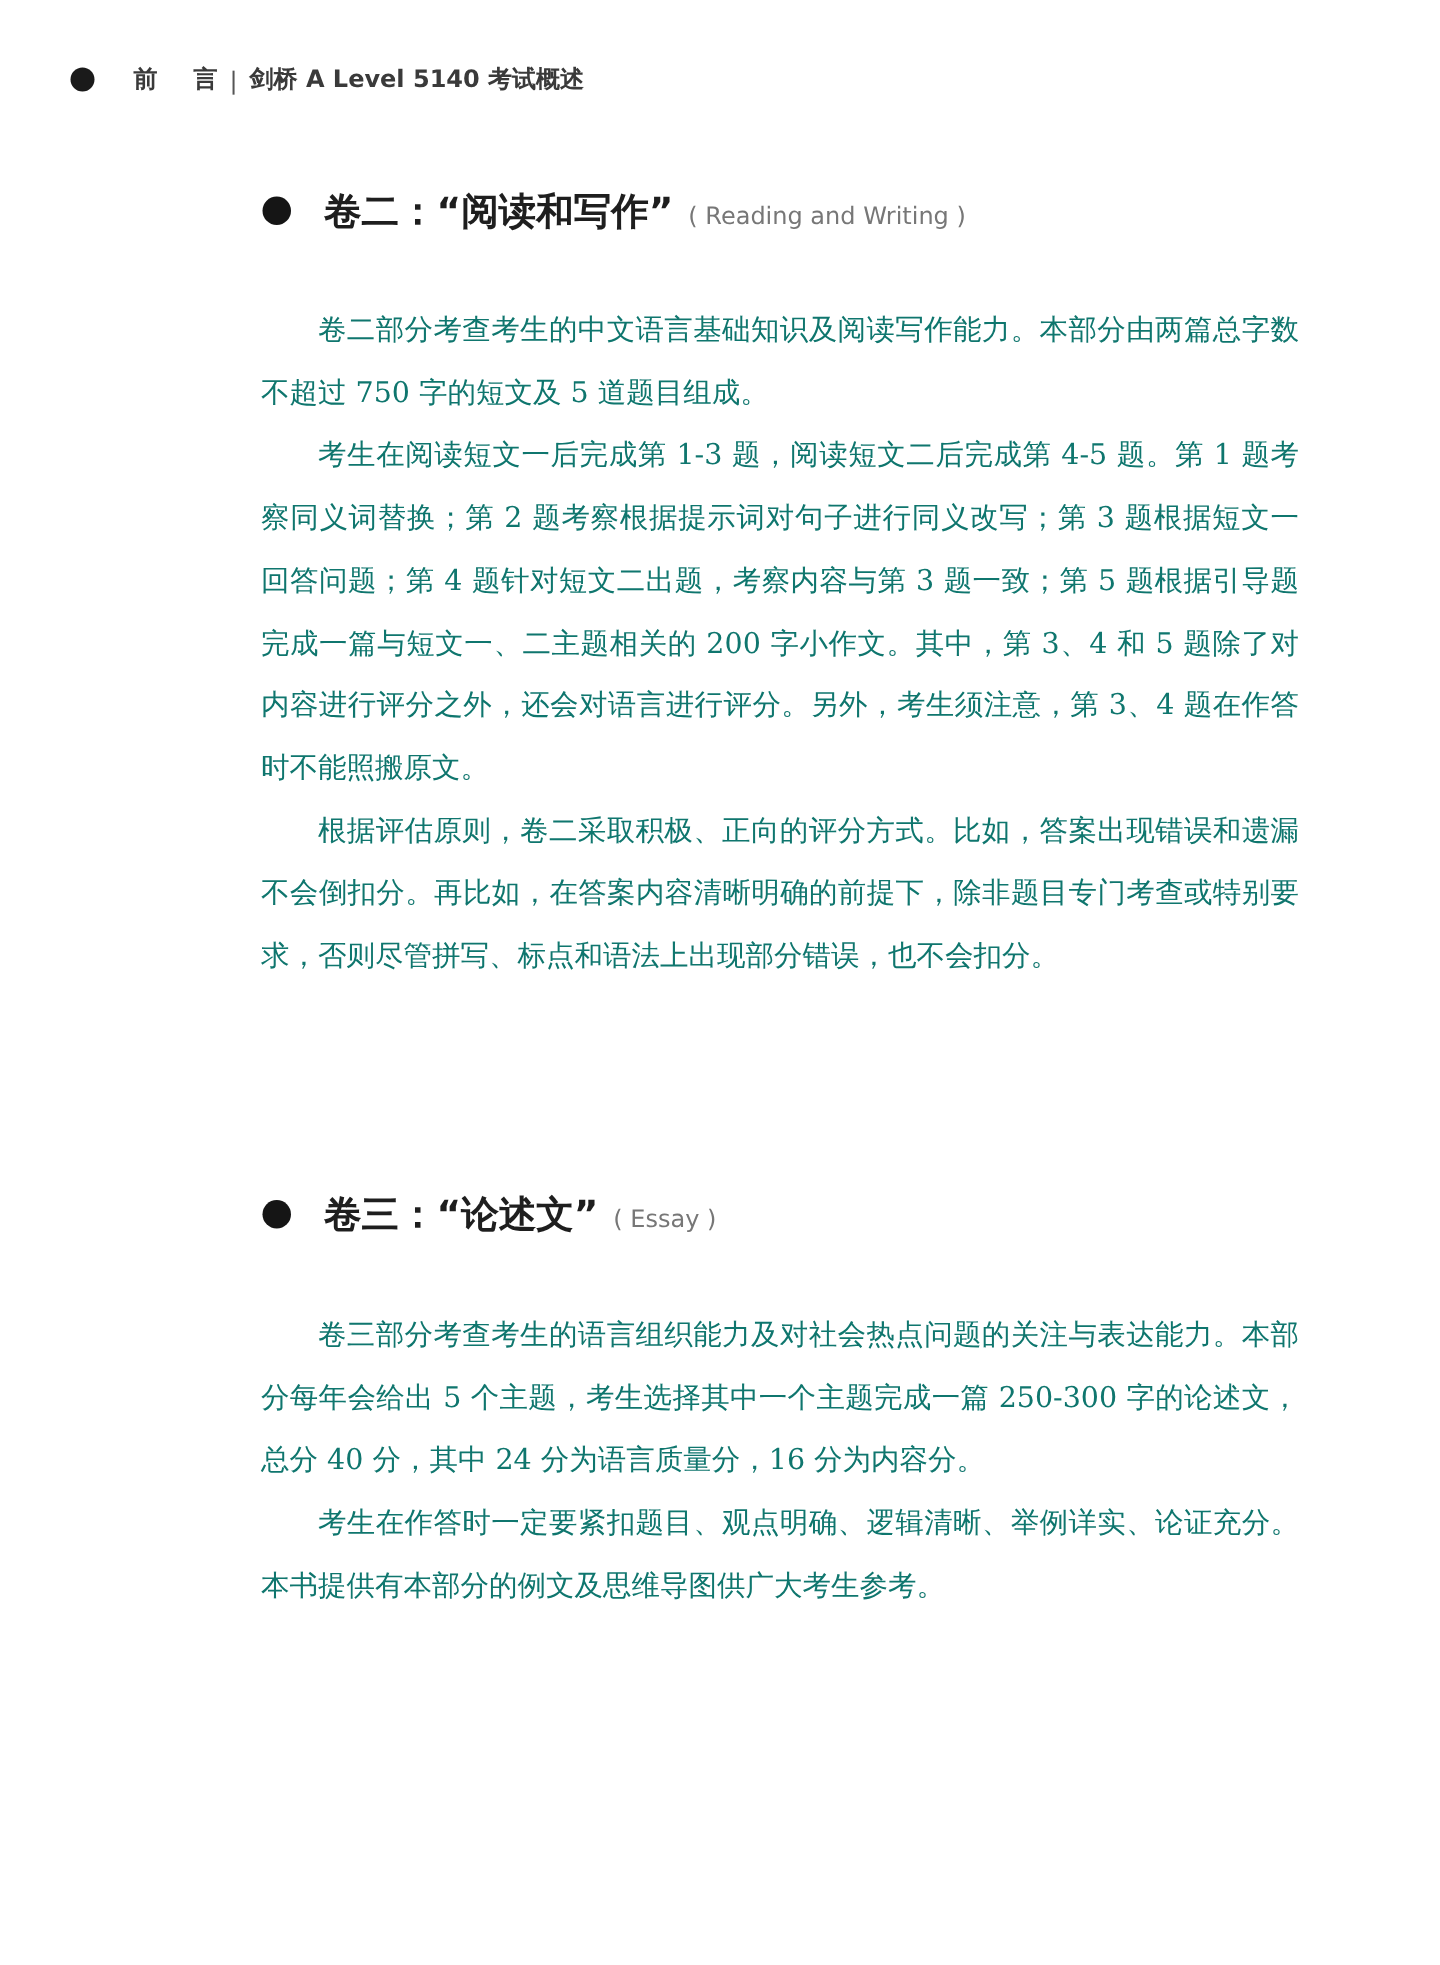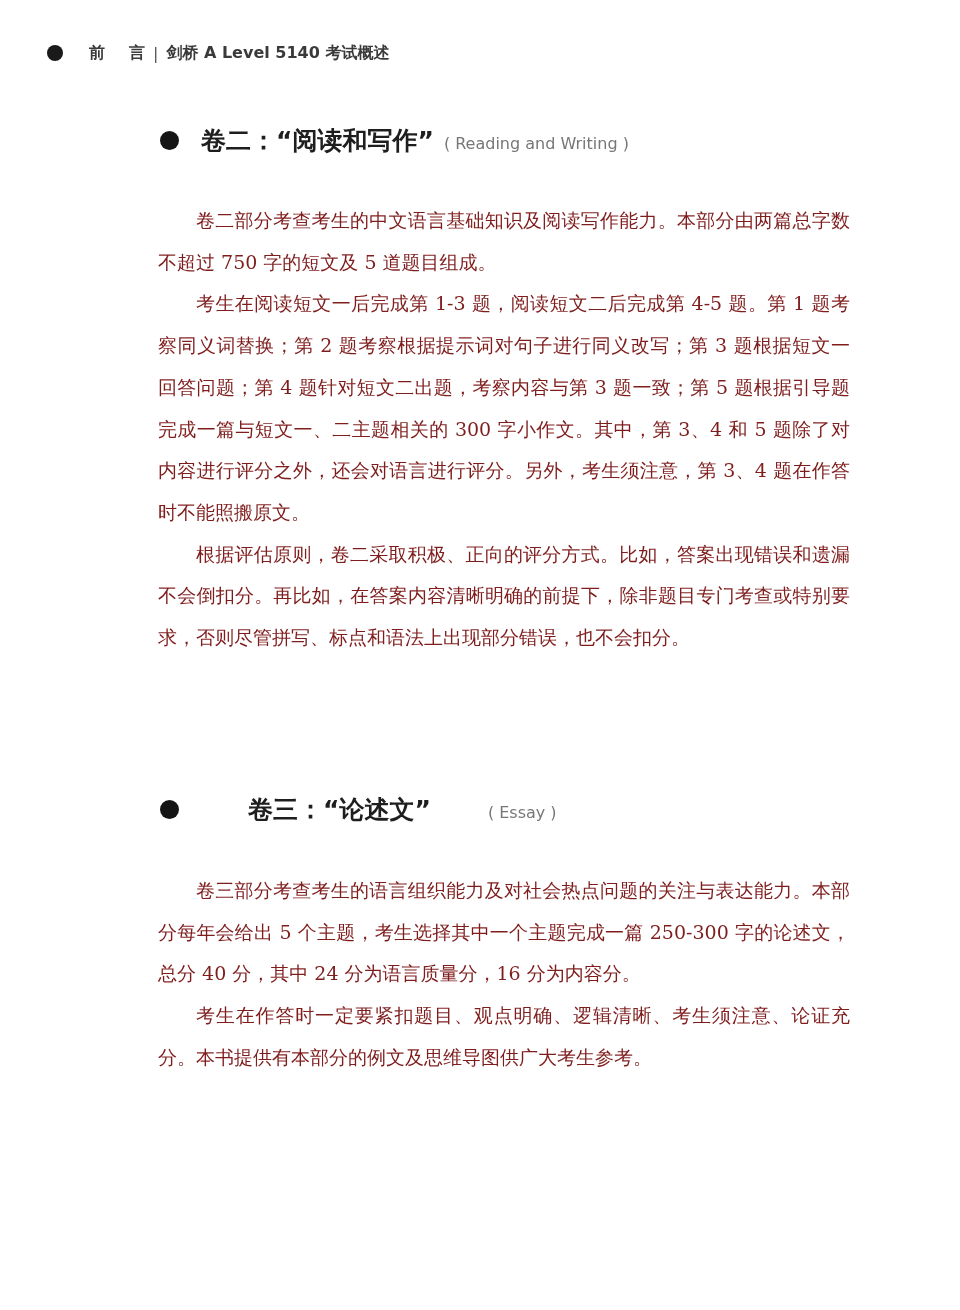--- a/index.html
+++ b/index.html
@@ -13,30 +13,30 @@
     font-family: "DejaVu Sans", "Liberation Sans", sans-serif;
     font-size: 16px; font-weight: bold; color: #3a3a3a;
   }
   .rh-dot { width: 16px; height: 16px; border-radius: 50%; background: #1a1a1a; margin-right: 26px; }
   .rh-part1 { letter-spacing: 0; }
   .rh-part2 { margin-left: 24px; }
   .rh-sep { margin: 0 8px; font-weight: normal; color: #555; }
   .rh-title { }
 
   .section-heading {
-    position: absolute; left: 160px; display: flex; align-items: baseline;
+    position: absolute; left: 175px; display: flex; align-items: baseline;
     font-family: "DejaVu Sans", "Liberation Sans", sans-serif;
   }
   .sh-dot { width: 19px; height: 19px; border-radius: 50%; background: #151515; margin-right: 22px; align-self: center; }
   .sh-main { font-size: 25px; font-weight: bold; color: #1e1e1e; }
   .sh-sub { font-size: 16px; color: #777; margin-left: 10px; text-align: right; }
 
   .section-body {
-    position: absolute; left: 158px; width: 692px;
-    font-size: 19px; line-height: 41.7px; color: #7f1d1d;
+    position: absolute; left: 174px; width: 692px;
+    font-size: 19px; line-height: 41.7px; color: #0f766e;
     text-align: justify;
   }
   .section-body p { margin: 0; text-indent: 2em; }
 </style>
 </head>
 <body>
 
 <div class="running-header">
   <span class="rh-dot"></span>
   <span class="rh-part1">前</span>
@@ -46,26 +46,26 @@
 </div>
 
 <div class="section-heading" style="top:124px;">
   <span class="sh-dot"></span>
   <span class="sh-main">卷二：“阅读和写作”</span>
   <span class="sh-sub">( Reading and Writing )</span>
 </div>
 
 <div class="section-body" style="top:200px;">
   <p>卷二部分考查考生的中文语言基础知识及阅读写作能力。本部分由两篇总字数不超过 750 字的短文及 5 道题目组成。</p>
-  <p>考生在阅读短文一后完成第 1-3 题，阅读短文二后完成第 4-5 题。第 1 题考察同义词替换；第 2 题考察根据提示词对句子进行同义改写；第 3 题根据短文一回答问题；第 4 题针对短文二出题，考察内容与第 3 题一致；第 5 题根据引导题完成一篇与短文一、二主题相关的 300 字小作文。其中，第 3、4 和 5 题除了对内容进行评分之外，还会对语言进行评分。另外，考生须注意，第 3、4 题在作答时不能照搬原文。</p>
+  <p>考生在阅读短文一后完成第 1-3 题，阅读短文二后完成第 4-5 题。第 1 题考察同义词替换；第 2 题考察根据提示词对句子进行同义改写；第 3 题根据短文一回答问题；第 4 题针对短文二出题，考察内容与第 3 题一致；第 5 题根据引导题完成一篇与短文一、二主题相关的 200 字小作文。其中，第 3、4 和 5 题除了对内容进行评分之外，还会对语言进行评分。另外，考生须注意，第 3、4 题在作答时不能照搬原文。</p>
   <p>根据评估原则，卷二采取积极、正向的评分方式。比如，答案出现错误和遗漏不会倒扣分。再比如，在答案内容清晰明确的前提下，除非题目专门考查或特别要求，否则尽管拼写、标点和语法上出现部分错误，也不会扣分。</p>
 </div>
 
-<div class="section-heading" style="top:793px;gap:47px;">
+<div class="section-heading" style="top:793px;">
   <span class="sh-dot"></span>
   <span class="sh-main">卷三：“论述文”</span>
   <span class="sh-sub">( Essay )</span>
 </div>
 
 <div class="section-body" style="top:870px;">
   <p>卷三部分考查考生的语言组织能力及对社会热点问题的关注与表达能力。本部分每年会给出 5 个主题，考生选择其中一个主题完成一篇 250-300 字的论述文，总分 40 分，其中 24 分为语言质量分，16 分为内容分。</p>
-  <p>考生在作答时一定要紧扣题目、观点明确、逻辑清晰、考生须注意、论证充分。本书提供有本部分的例文及思维导图供广大考生参考。</p>
+  <p>考生在作答时一定要紧扣题目、观点明确、逻辑清晰、举例详实、论证充分。本书提供有本部分的例文及思维导图供广大考生参考。</p>
 </div>
 
 </body></html>

